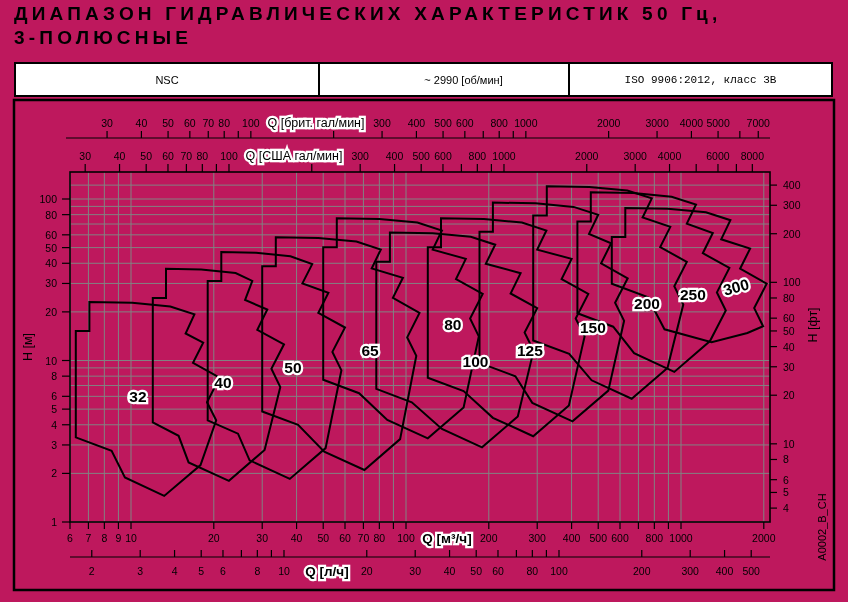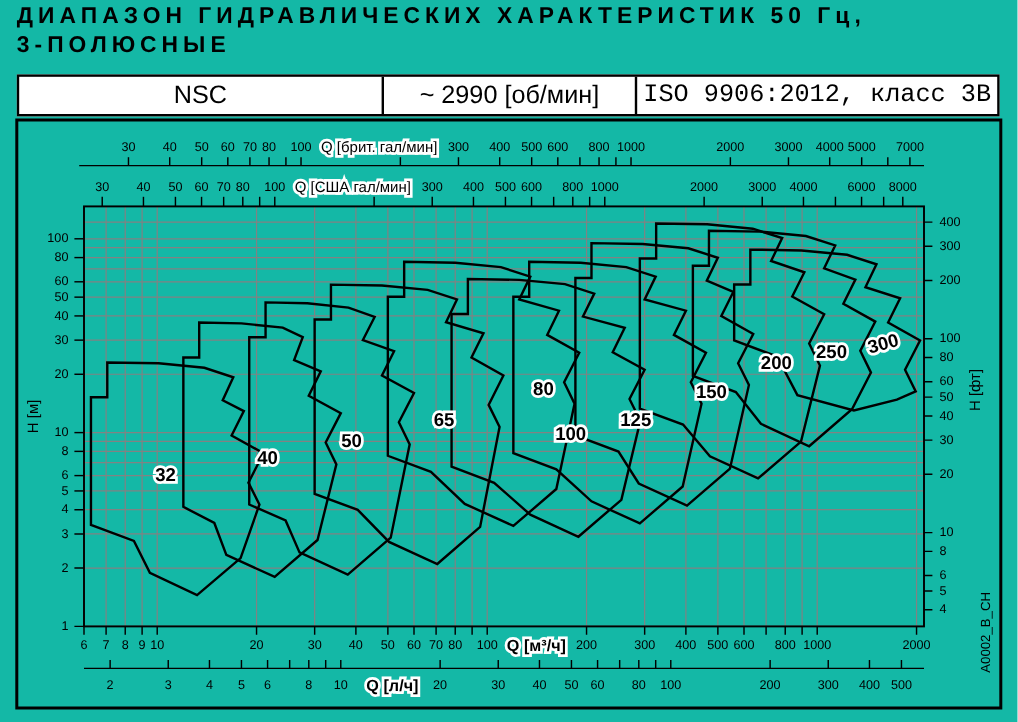--- a/index.html
+++ b/index.html
@@ -1,25 +1,25 @@
 <!DOCTYPE html>
 <html><head>
 <meta charset="utf-8">
 <style>
   html,body{margin:0;padding:0;background:#fff;}
-  .page{position:relative;width:848px;height:602px;background:#14b8a6;overflow:hidden;
+  .page{position:relative;width:848px;height:602px;background:#be185d;overflow:hidden;
         font-family:"Liberation Sans","DejaVu Sans",sans-serif;color:#000;}
   .title{position:absolute;left:14px;top:2px;font-weight:bold;font-size:19px;
          line-height:24px;letter-spacing:4.2px;white-space:nowrap;}
   .hdr{position:absolute;left:14px;top:62px;width:815px;height:31px;
        border:2.5px solid #000;display:flex;background:#fff;}
   .hdr .cell{display:flex;align-items:center;justify-content:center;
-             font-size:21px;white-space:nowrap;}
+             font-size:11px;white-space:nowrap;}
   .hdr .c1{width:302px;border-right:2.5px solid #000;}
-  .hdr .c2{width:209px;border-right:2.5px solid #000;}
+  .hdr .c2{width:209px;border-right:2.5px solid #000;padding-left:39px;}
   .hdr .c3{flex:1;font-family:Liberation Mono, monospace;}
   svg#chart{position:absolute;left:0;top:0;}
   svg text{fill:#000;}
 </style>
 </head>
 <body>
 
 <div class="page">
   <div class="title">
     <div>ДИАПАЗОН ГИДРАВЛИЧЕСКИХ ХАРАКТЕРИСТИК 50 Гц,</div>

